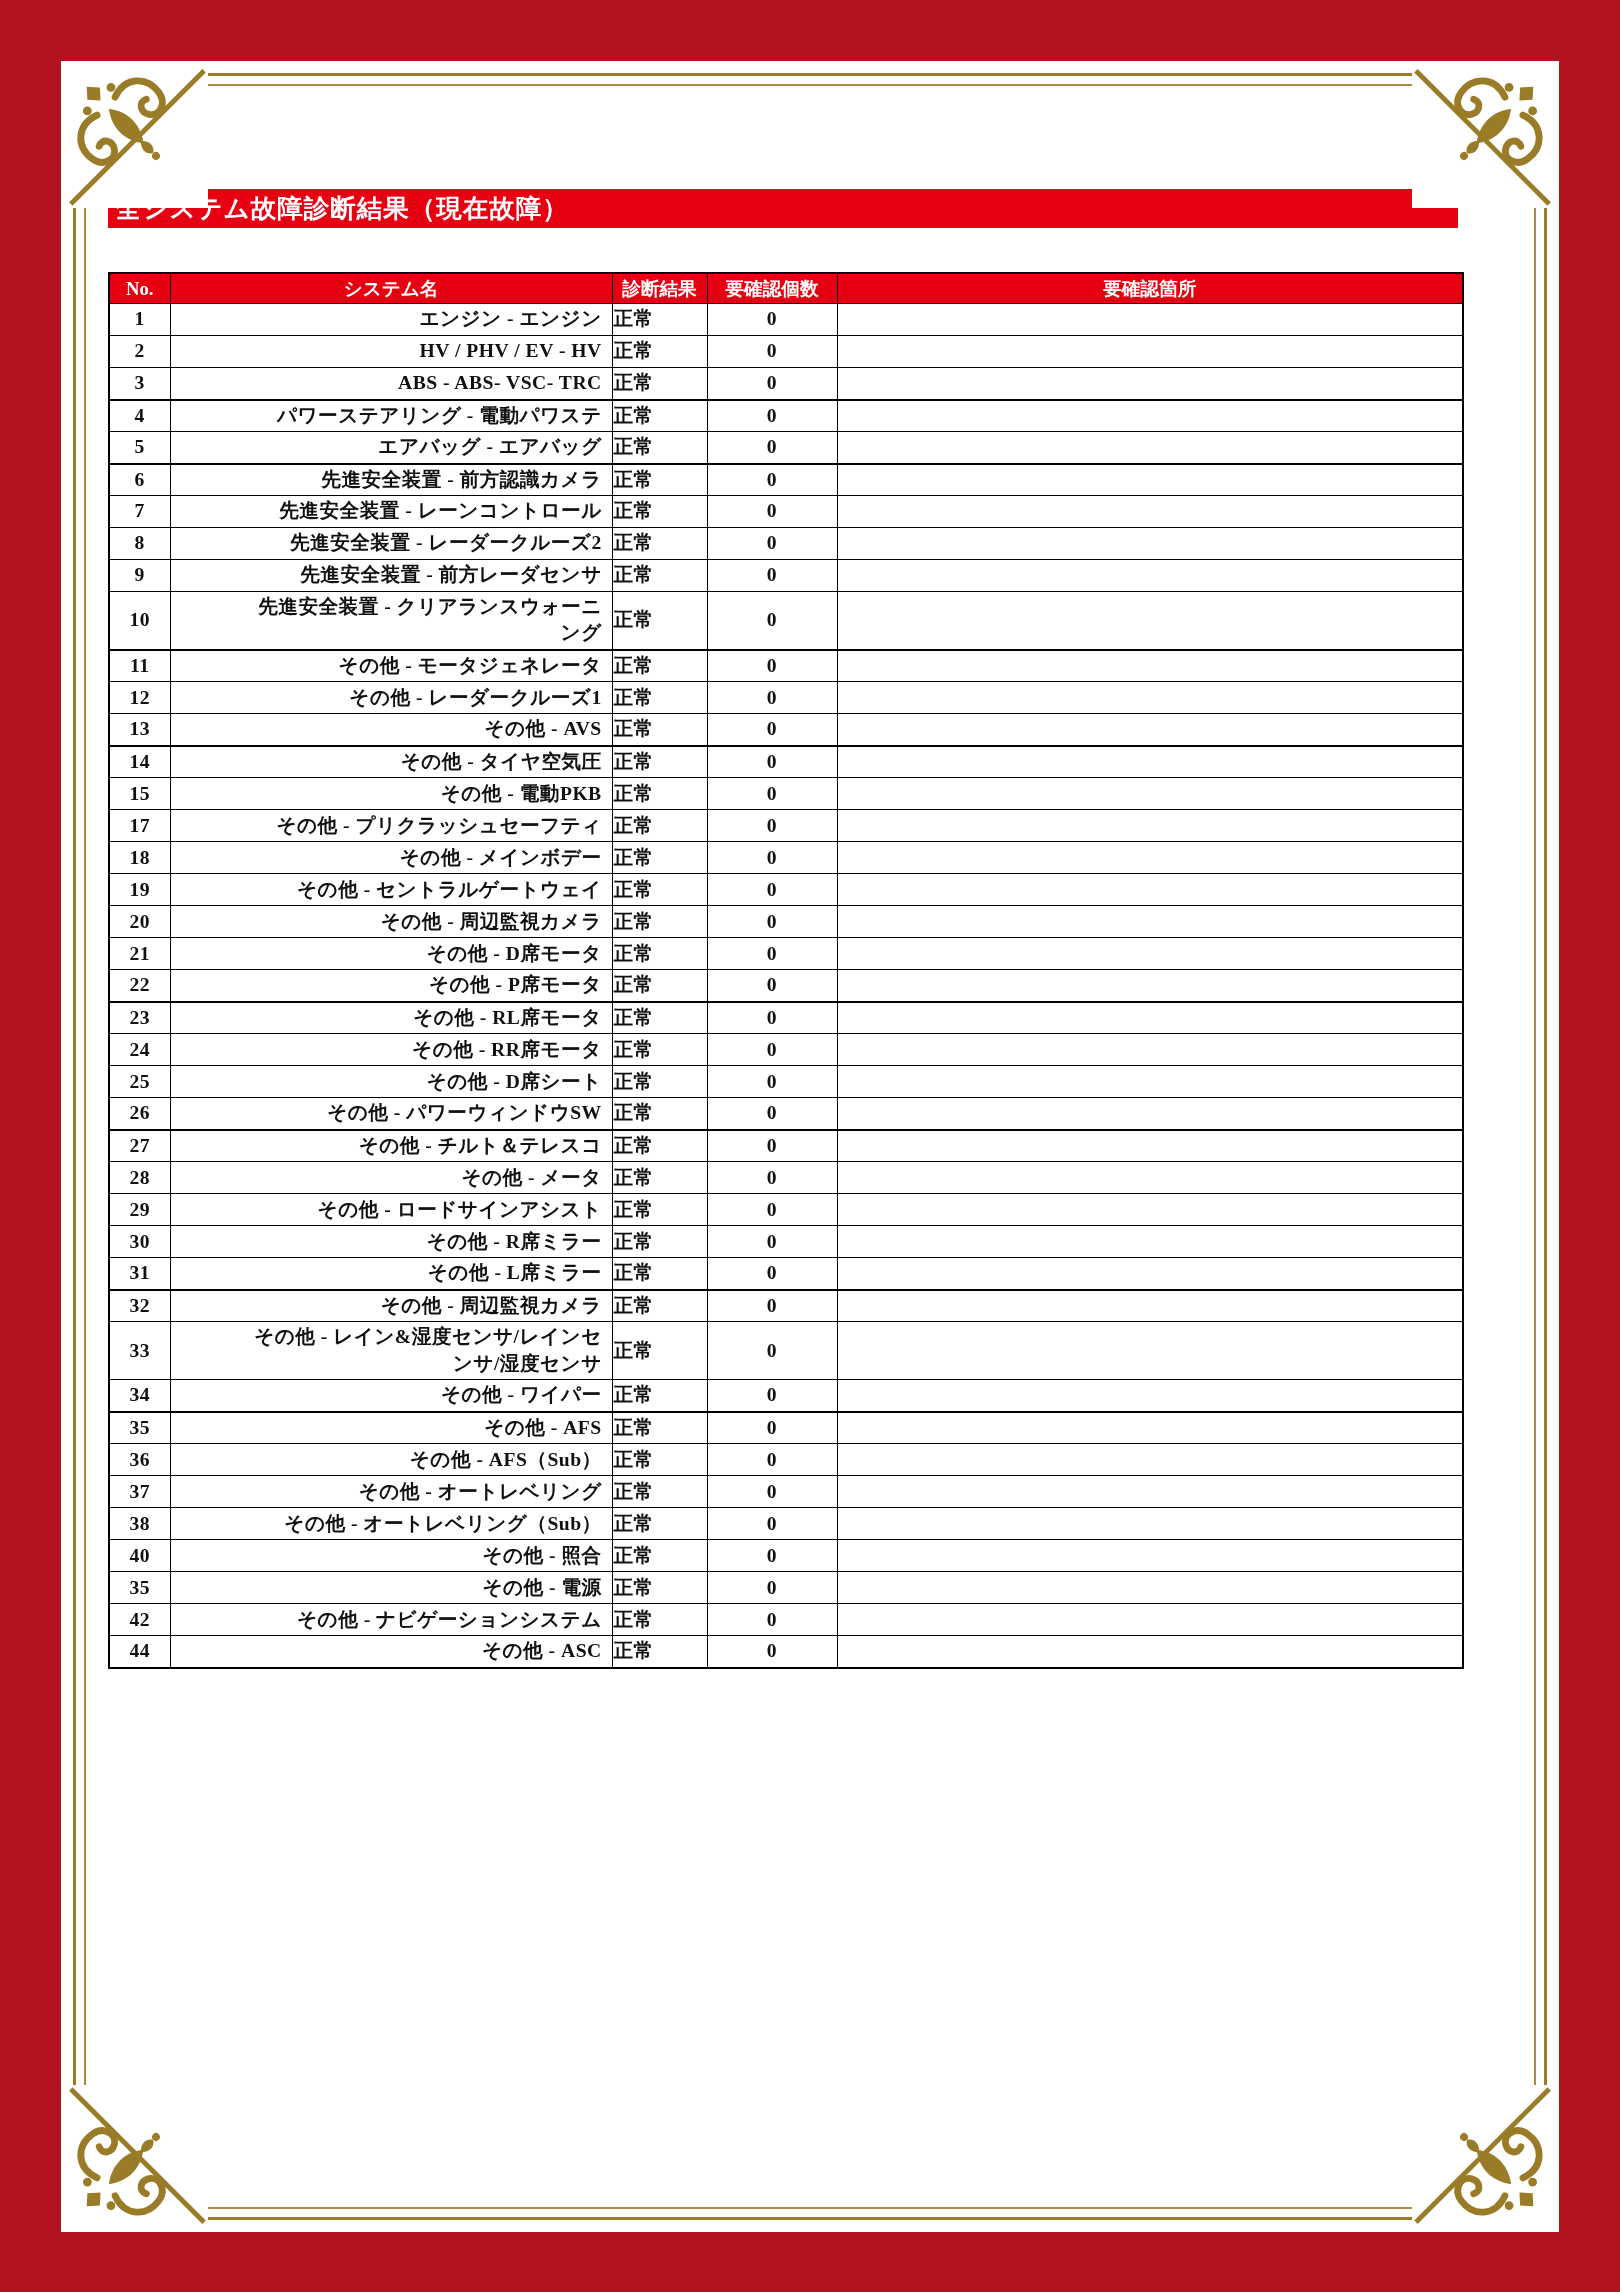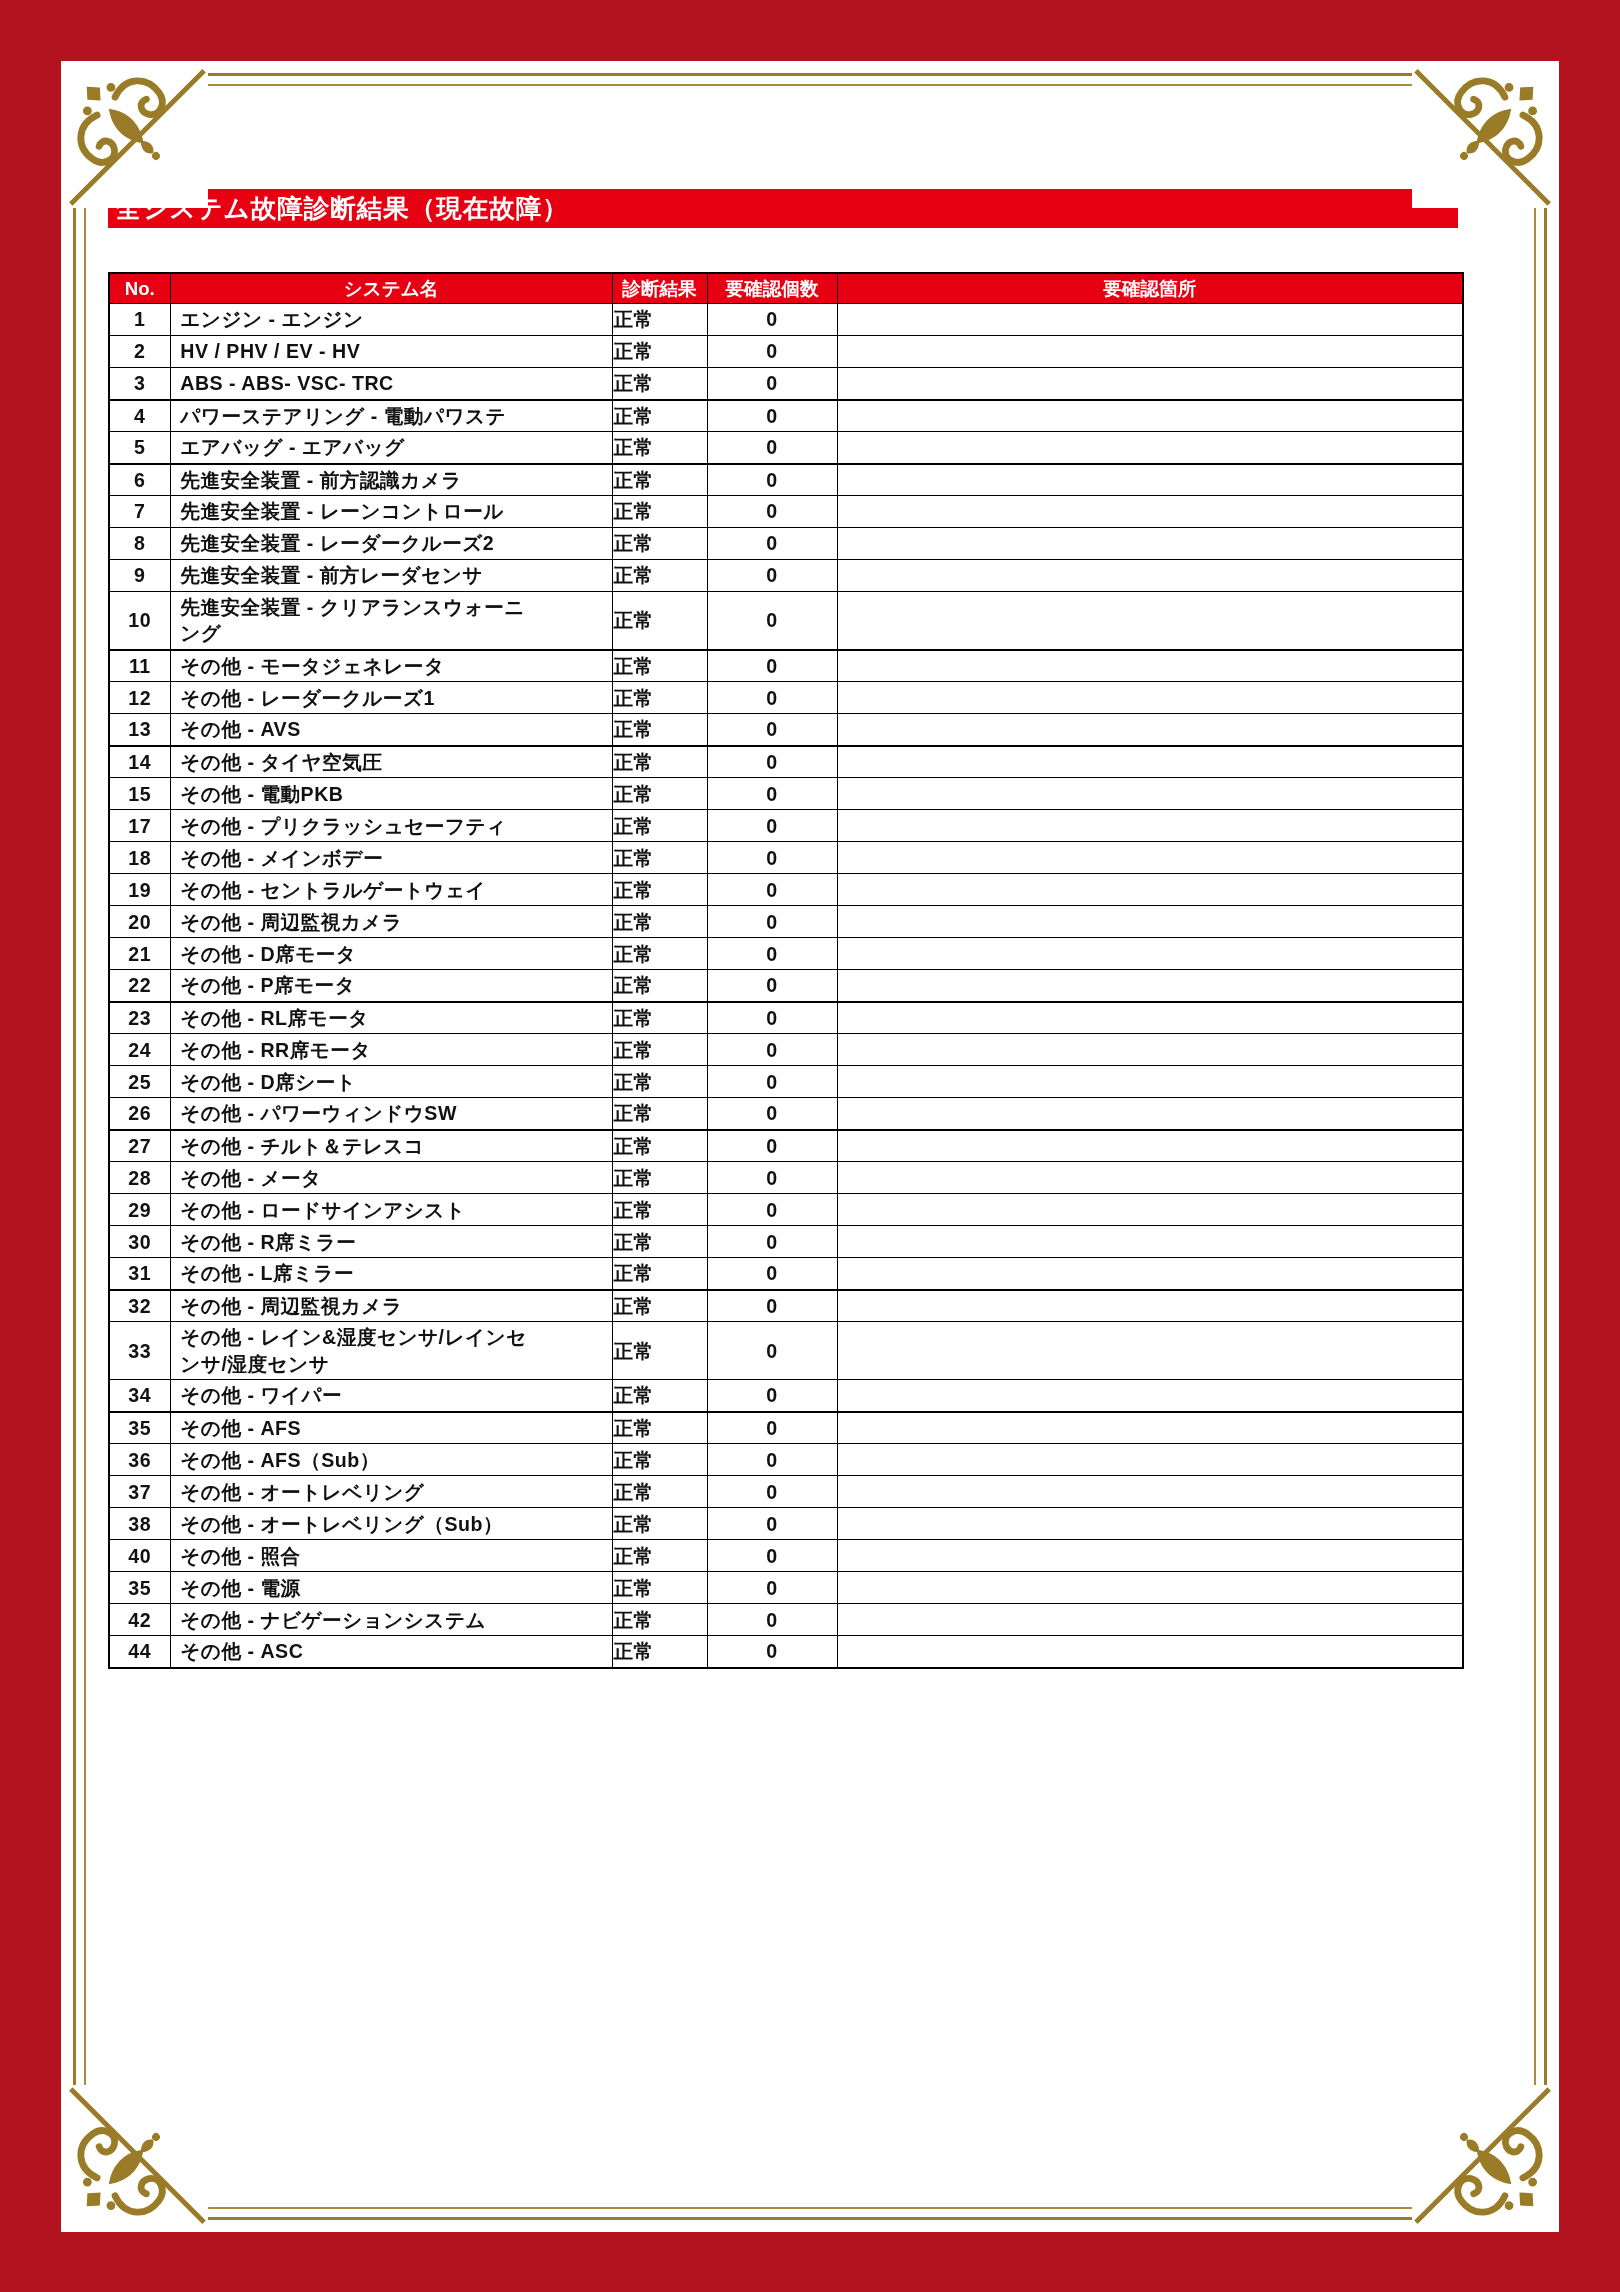--- a/index.html
+++ b/index.html
@@ -1,20 +1,20 @@
 <!DOCTYPE html>
 <html><head>
 <meta charset="utf-8">
 <style>
   html,body{margin:0;padding:0;background:#e8e8e8;}
   #page{
     position:relative;
     width:1620px;height:2293px;
     background:#ffffff;
-    font-family:Liberation Sans, sans-serif;
+    font-family:Liberation Serif, serif;
     overflow:hidden;
   }
   
   .red-frame{position:absolute;inset:0;border:61px solid #B2131F;pointer-events:none;}
   .gold-outer{position:absolute;left:73px;top:73px;right:73px;bottom:73px;border:3.9px solid #9A7C28;}
   .gold-inner{position:absolute;left:84px;top:84px;right:84px;bottom:84px;border:2px solid #A98B3C;}
   .corner{position:absolute;width:147px;height:147px;z-index:5;}
   .corner.tl{left:61px;top:61px;}
   .corner.tr{right:61px;top:61px;transform:scaleX(-1);}
   .corner.bl{left:61px;bottom:61px;transform:scaleY(-1);}
@@ -41,21 +41,21 @@
   }
   table.diag td{
     border:1px solid #000;
     font-size:19.6px;font-weight:600;color:#111;
     height:32px;box-sizing:border-box;
     letter-spacing:0.5px;
     line-height:1.35;
     background:#fff;
   }
   td.col-no{text-align:center;font-weight:700;}
-  td.col-system{text-align:left;padding:2px 9.8px;white-space:pre-wrap;}
+  td.col-system{text-align:right;padding:2px 9.8px;white-space:pre-wrap;}
   td.col-result{text-align:left;}
   td.col-count{text-align:center;font-weight:700;}
   td.col-note{background:#fff;}
   tr.group-start td{border-top:2.9px solid #000;}
 </style>
 </head>
 <body>
 
 <div id="page">
 

